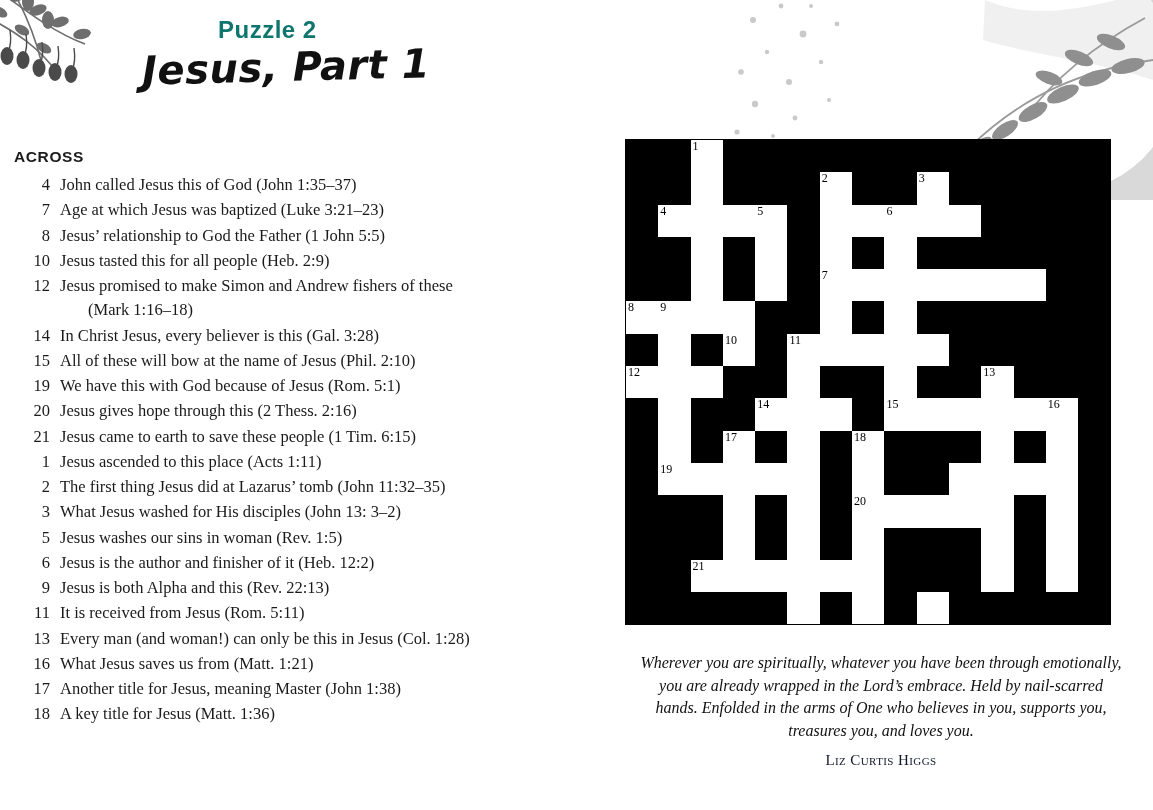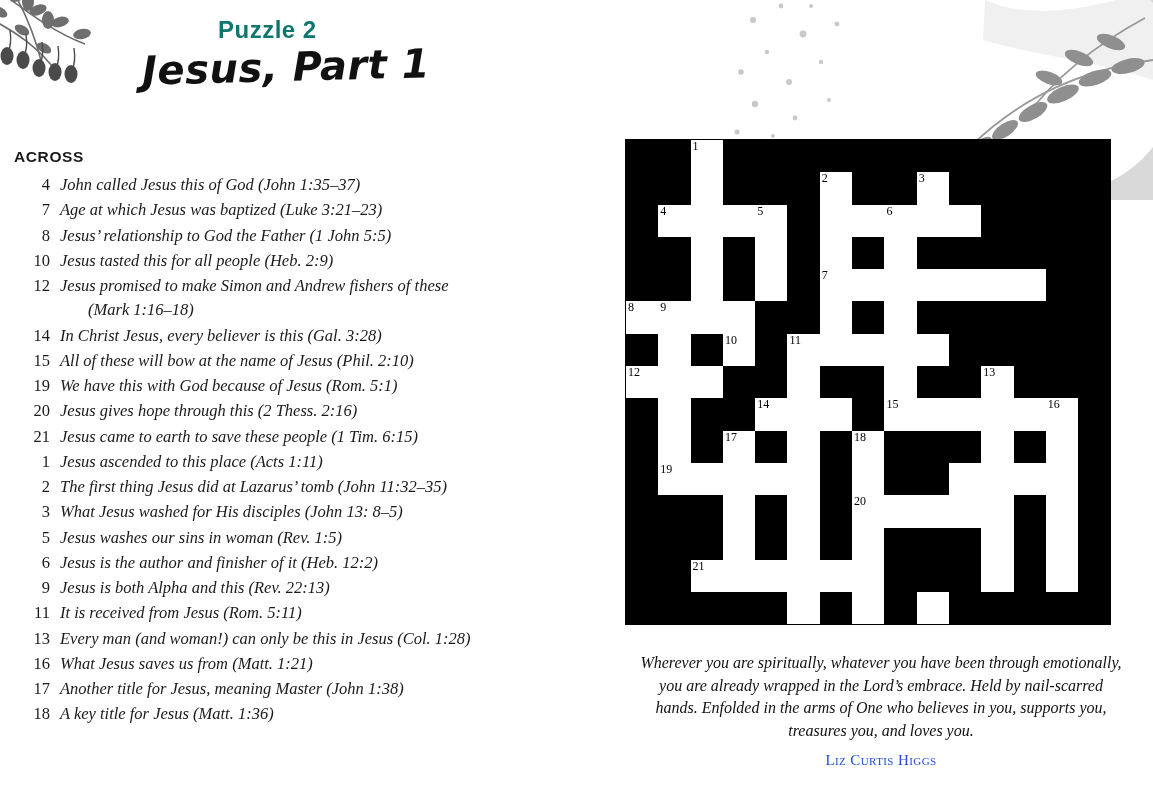--- a/index.html
+++ b/index.html
@@ -80,21 +80,20 @@
   .clue-num {
     width: 46px;
     flex: 0 0 46px;
     text-align: right;
     padding-right: 10px;
     box-sizing: border-box;
   }
   .clue-text {
     flex: 1;
     text-indent: 0;
-    font-style: italic;
   }
   .clue-text .cont {
     display: block;
     padding-left: 28px;
   }
 
   
   .grid-wrap {
     position: absolute;
     left: 625px;
@@ -135,21 +134,21 @@
     font-size: 16px;
     line-height: 1.42;
     color: #111;
   }
   .quote-attrib {
     margin-top: 7px;
     font-style: normal;
     font-variant: small-caps;
     font-size: 15px;
     letter-spacing: 0.4px;
-    color: #1d4ed8;
+    color: #0f172a;
   }
 </style>
 </head>
 <body>
 
 <div class="deco deco-tl">
   <svg width="210" height="140" viewBox="0 0 210 140">
     <g stroke="#6e6e6e" stroke-width="1.6" fill="none">
       <path d="M-5,-5 C30,20 60,45 95,58"></path>
       <path d="M20,0 C35,25 45,50 52,78"></path>
@@ -277,21 +276,21 @@
       <li class="clue-row">
         <span class="clue-num">1</span>
         <span class="clue-text">Jesus ascended to this place (Acts 1:11)</span>
       </li>
       <li class="clue-row">
         <span class="clue-num">2</span>
         <span class="clue-text">The first thing Jesus did at Lazarus’ tomb (John 11:32–35)</span>
       </li>
       <li class="clue-row">
         <span class="clue-num">3</span>
-        <span class="clue-text">What Jesus washed for His disciples (John 13: 8–5)</span>
+        <span class="clue-text">What Jesus washed for His disciples (John 13: 3–2)</span>
       </li>
       <li class="clue-row">
         <span class="clue-num">5</span>
         <span class="clue-text">Jesus washes our sins in woman (Rev. 1:5)</span>
       </li>
       <li class="clue-row">
         <span class="clue-num">6</span>
         <span class="clue-text">Jesus is the author and finisher of it (Heb. 12:2)</span>
       </li>
       <li class="clue-row">

